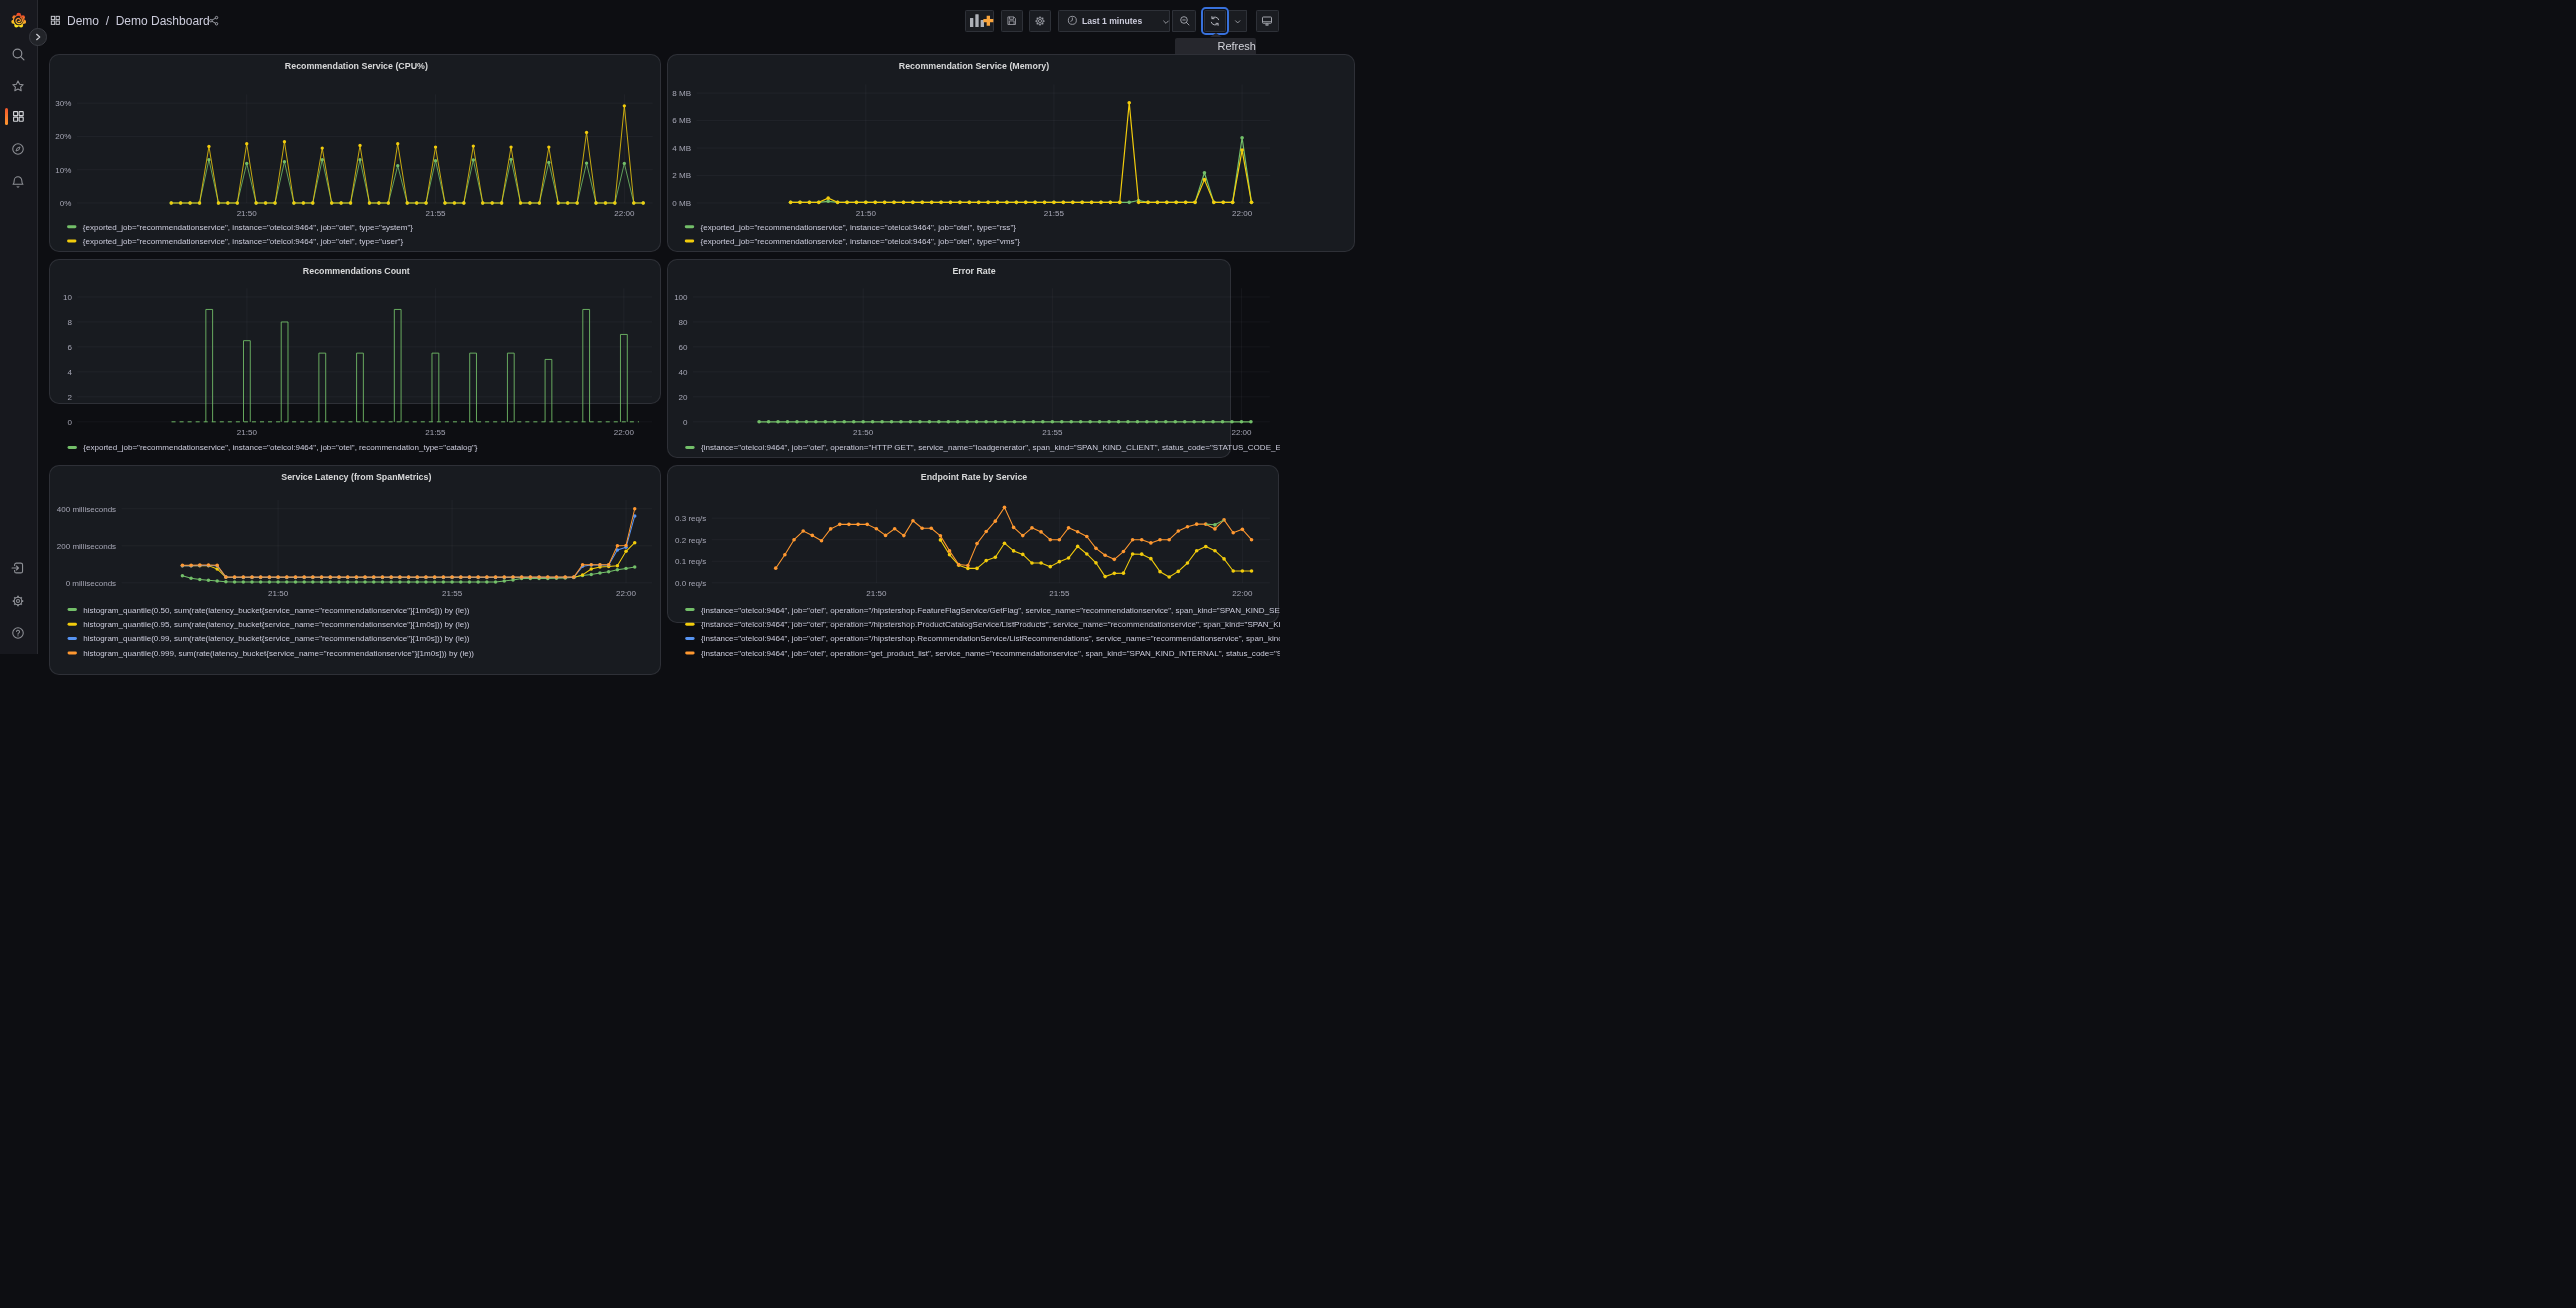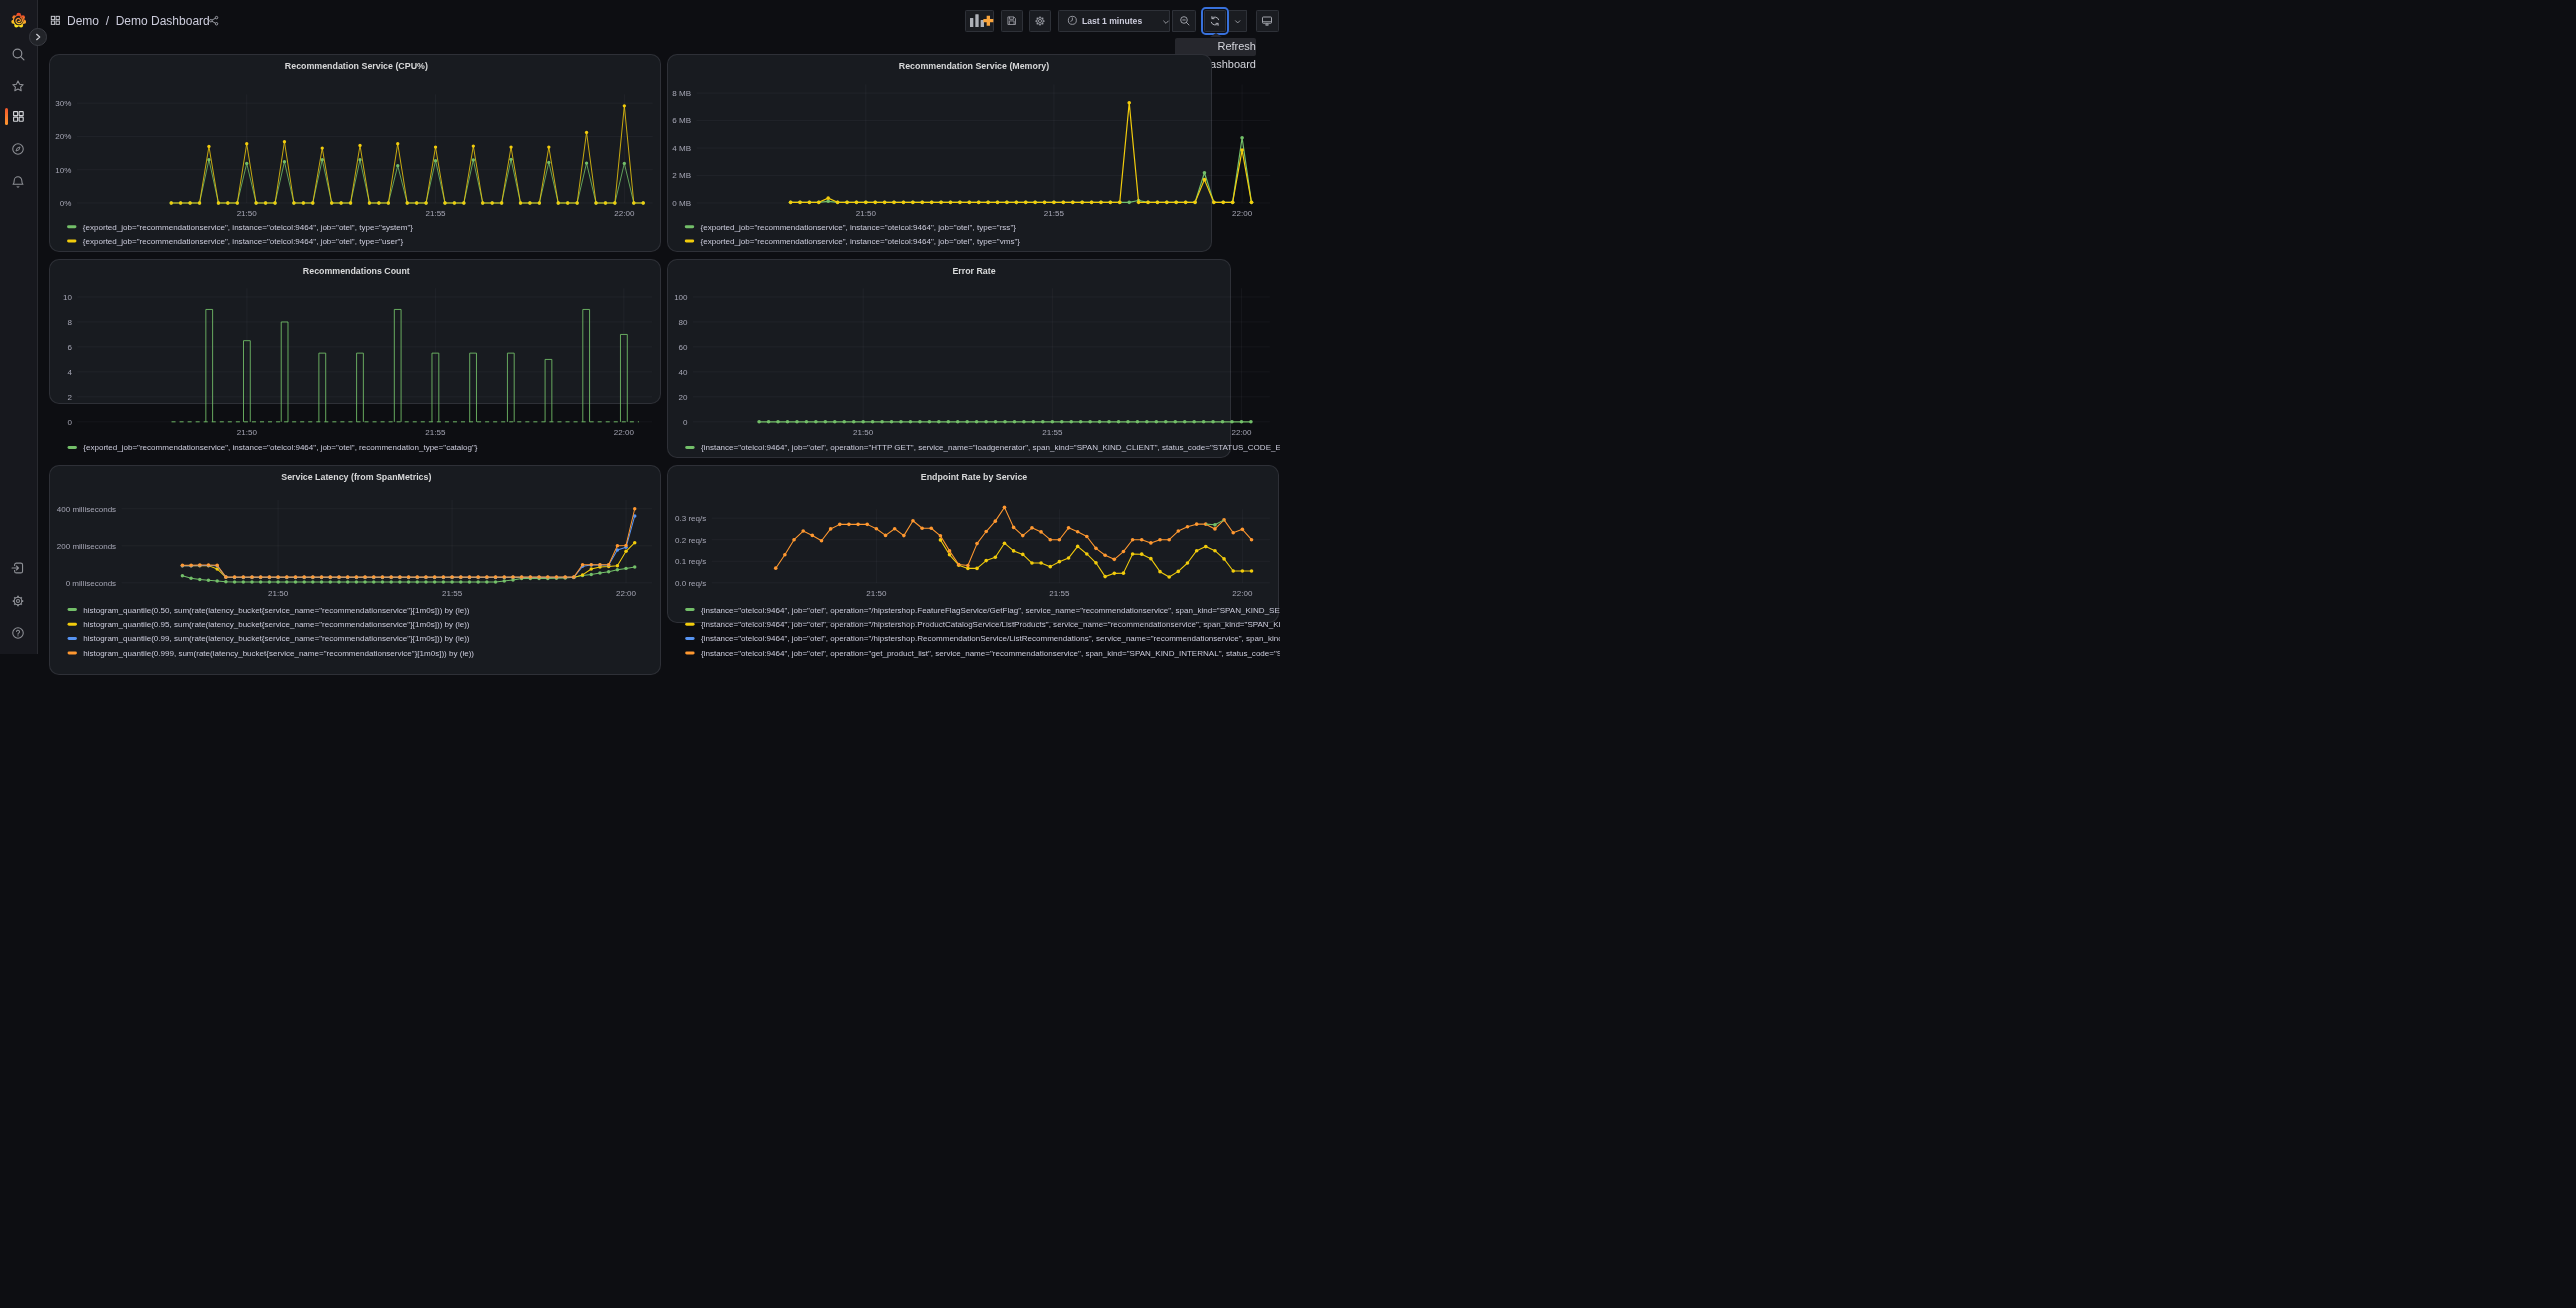--- a/index.html
+++ b/index.html
@@ -288,21 +288,21 @@
       <circle cx="841.2" cy="220.5" r="2.5" fill="#F2CC0C"></circle>
       <circle cx="855.3" cy="75.7" r="2.5" fill="#F2CC0C"></circle>
       <circle cx="869.4" cy="220.5" r="2.5" fill="#F2CC0C"></circle>
       <circle cx="883.4" cy="220.5" r="2.5" fill="#F2CC0C"></circle>
       <rect x="25" y="253.7" width="14" height="4.5" rx="2.2" fill="#73BF69"></rect>
       <text x="48.5" y="260.4" font-size="12" fill="#ccccdc" xml:space="preserve">{exported_job="recommendationservice", instance="otelcol:9464", job="otel", type="system"}</text>
       <rect x="25" y="275.0" width="14" height="4.5" rx="2.2" fill="#F2CC0C"></rect>
       <text x="48.5" y="281.7" font-size="12" fill="#ccccdc" xml:space="preserve">{exported_job="recommendationservice", instance="otelcol:9464", job="otel", type="user"}</text>
     </svg>
   </div>
-<div class="panel" style="left:667px;top:54px;width:545px;height:198px">
+<div class="panel" style="left:667px;top:54px;width:688px;height:198px">
     <svg width="612" height="198" style="position:absolute;left:0;top:0;font-family:'Liberation Sans',sans-serif" viewBox="0 0 912 295">
       <text x="456" y="21.5" text-anchor="middle" font-size="13.2" font-weight="bold" fill="#d8d9da">Recommendation Service (Memory)</text>
       <line x1="42.5" y1="220.5" x2="897.5" y2="220.5" stroke="rgba(204,204,220,0.08)" stroke-width="1"></line>
       <text x="34.5" y="224.7" text-anchor="end" font-size="12" fill="rgba(204,204,220,0.78)">0 MB</text>
       <line x1="42.5" y1="179.6" x2="897.5" y2="179.6" stroke="rgba(204,204,220,0.08)" stroke-width="1"></line>
       <text x="34.5" y="183.8" text-anchor="end" font-size="12" fill="rgba(204,204,220,0.78)">2 MB</text>
       <line x1="42.5" y1="138.6" x2="897.5" y2="138.6" stroke="rgba(204,204,220,0.08)" stroke-width="1"></line>
       <text x="34.5" y="142.8" text-anchor="end" font-size="12" fill="rgba(204,204,220,0.78)">4 MB</text>
       <line x1="42.5" y1="97.7" x2="897.5" y2="97.7" stroke="rgba(204,204,220,0.08)" stroke-width="1"></line>
       <text x="34.5" y="101.9" text-anchor="end" font-size="12" fill="rgba(204,204,220,0.78)">6 MB</text>

